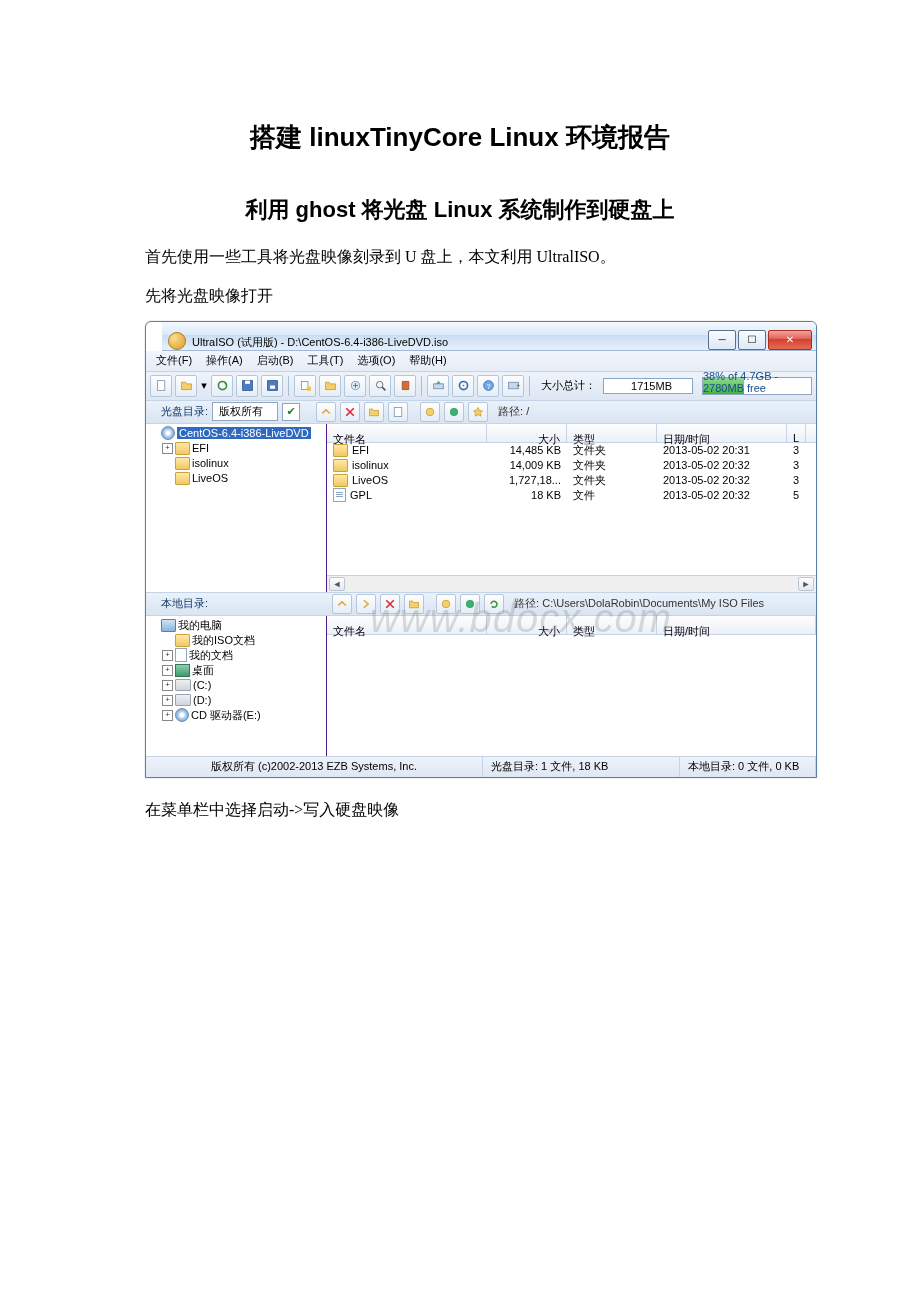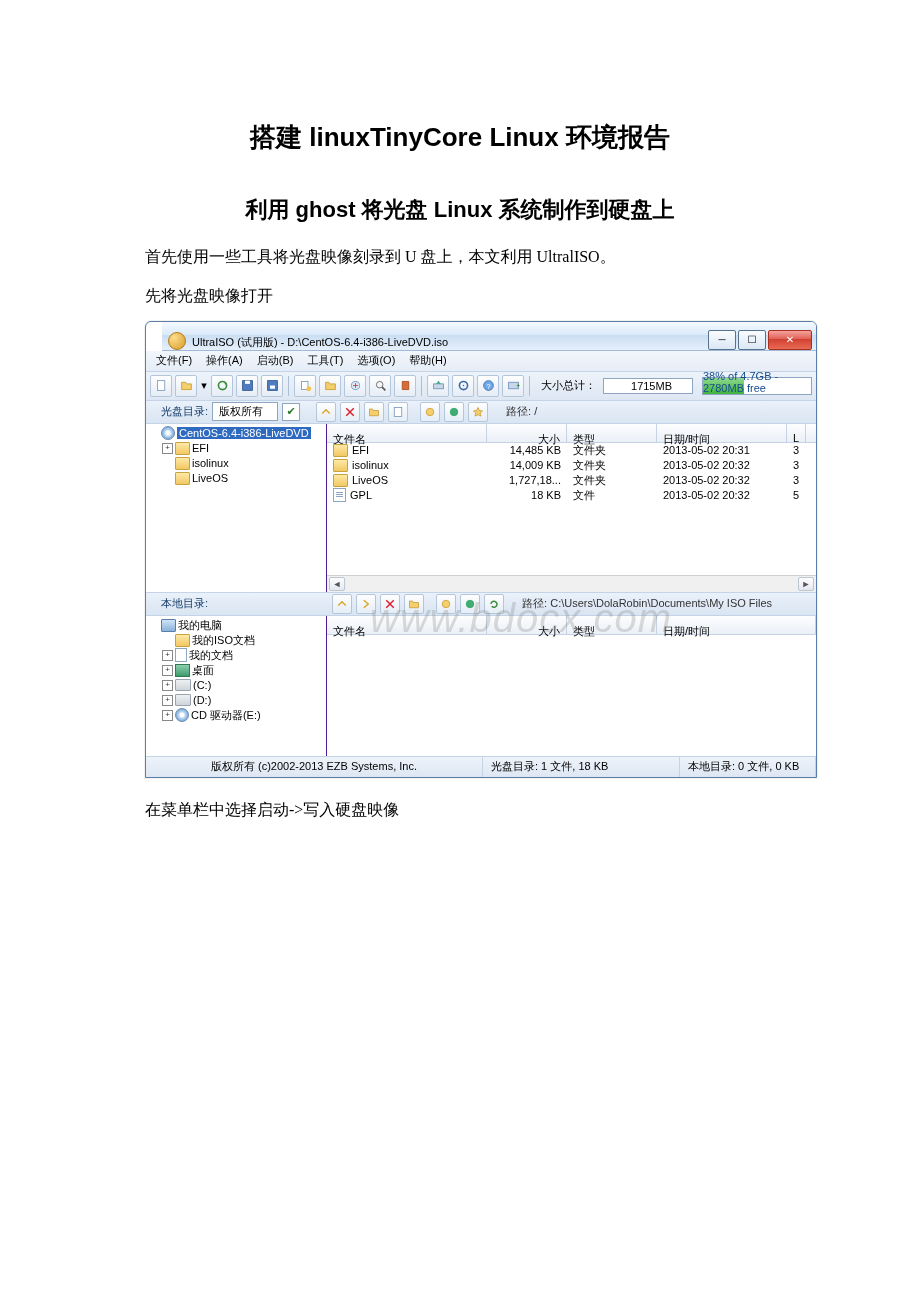--- a/index.html
+++ b/index.html
@@ -165,21 +165,21 @@
     font-size: 11px;
   }
   .smallbtn {
     width: 18px; height: 18px;
     border: 1px solid #b4c6da;
     border-radius: 2px;
     background: linear-gradient(#fefefe, #e5edf6);
     display: flex; align-items: center; justify-content: center;
   }
   .smallbtn svg { width: 12px; height: 12px; }
-  .pathlbl { margin-left: 14px; color: #333; }
+  .pathlbl { margin-left: 6px; color: #333; }
   .split {
     display: flex;
     height: 168px;
     border-bottom: 1px solid #c4d3e5;
   }
   .split.lower { height: 140px; }
   .tree {
     width: 176px;
     border-right: 1px solid #4c1d95;
     background: #fff;

